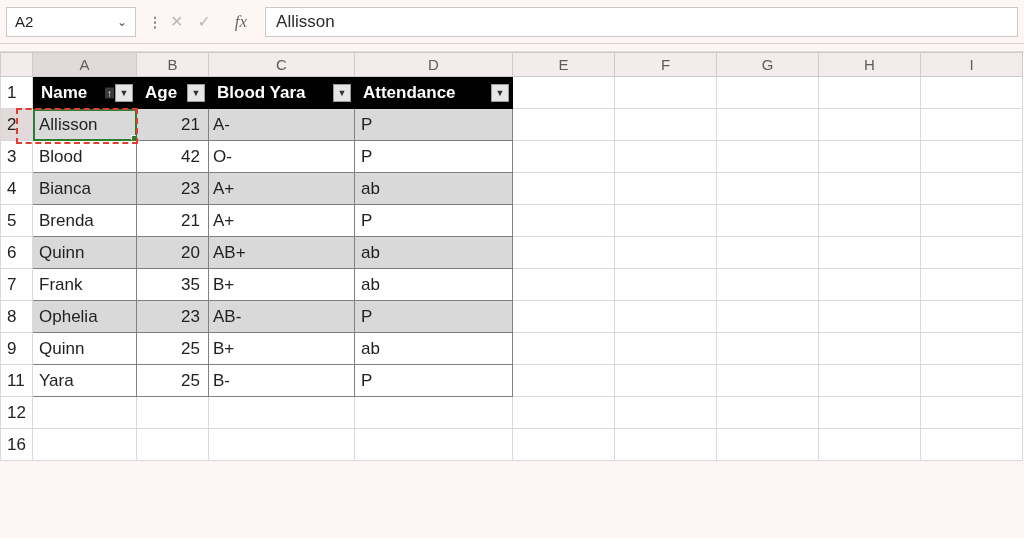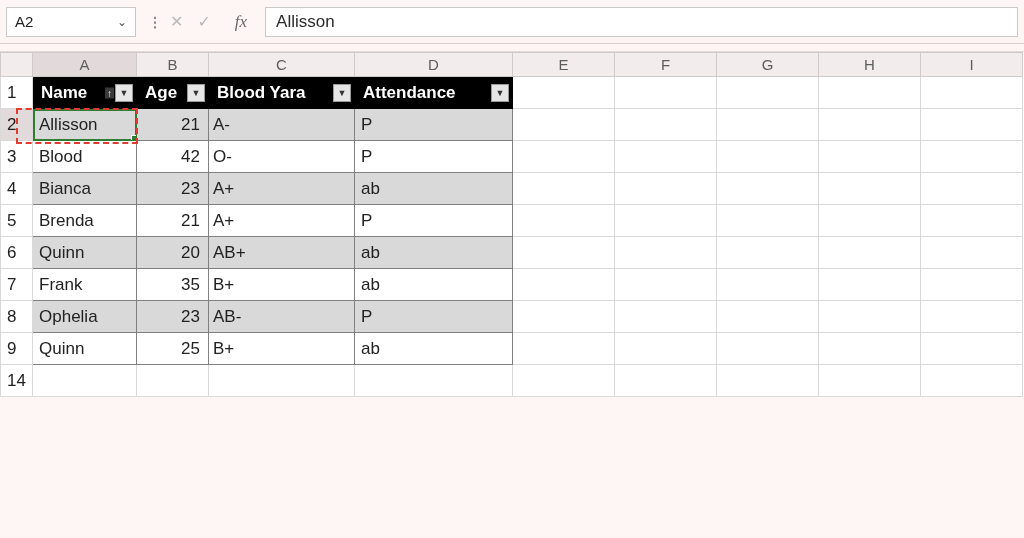--- a/index.html
+++ b/index.html
@@ -267,23 +267,47 @@
     <td class="intbl">Quinn</td>
     <td class="intbl numr">25</td>
     <td class="intbl blood">B+</td>
     <td class="intbl">ab</td>
     <td></td>
           <td></td>
           <td></td>
           <td></td>
           <td></td>
   </tr>
-
-  <tr>
-    <td class="rowhdr">14</td>
+  <tr>
+    <td class="rowhdr">11</td>
+    <td class="intbl">Yara</td>
+    <td class="intbl numr">25</td>
+    <td class="intbl blood">B-</td>
+    <td class="intbl">P</td>
+    <td></td>
+          <td></td>
+          <td></td>
+          <td></td>
+          <td></td>
+  </tr>
+
+  <tr>
+    <td class="rowhdr">12</td>
+    <td></td>
+          <td></td>
+          <td></td>
+          <td></td>
+    <td></td>
+          <td></td>
+          <td></td>
+          <td></td>
+          <td></td>
+  </tr>
+  <tr>
+    <td class="rowhdr">16</td>
     <td></td>
           <td></td>
           <td></td>
           <td></td>
     <td></td>
           <td></td>
           <td></td>
           <td></td>
           <td></td>
   </tr>

